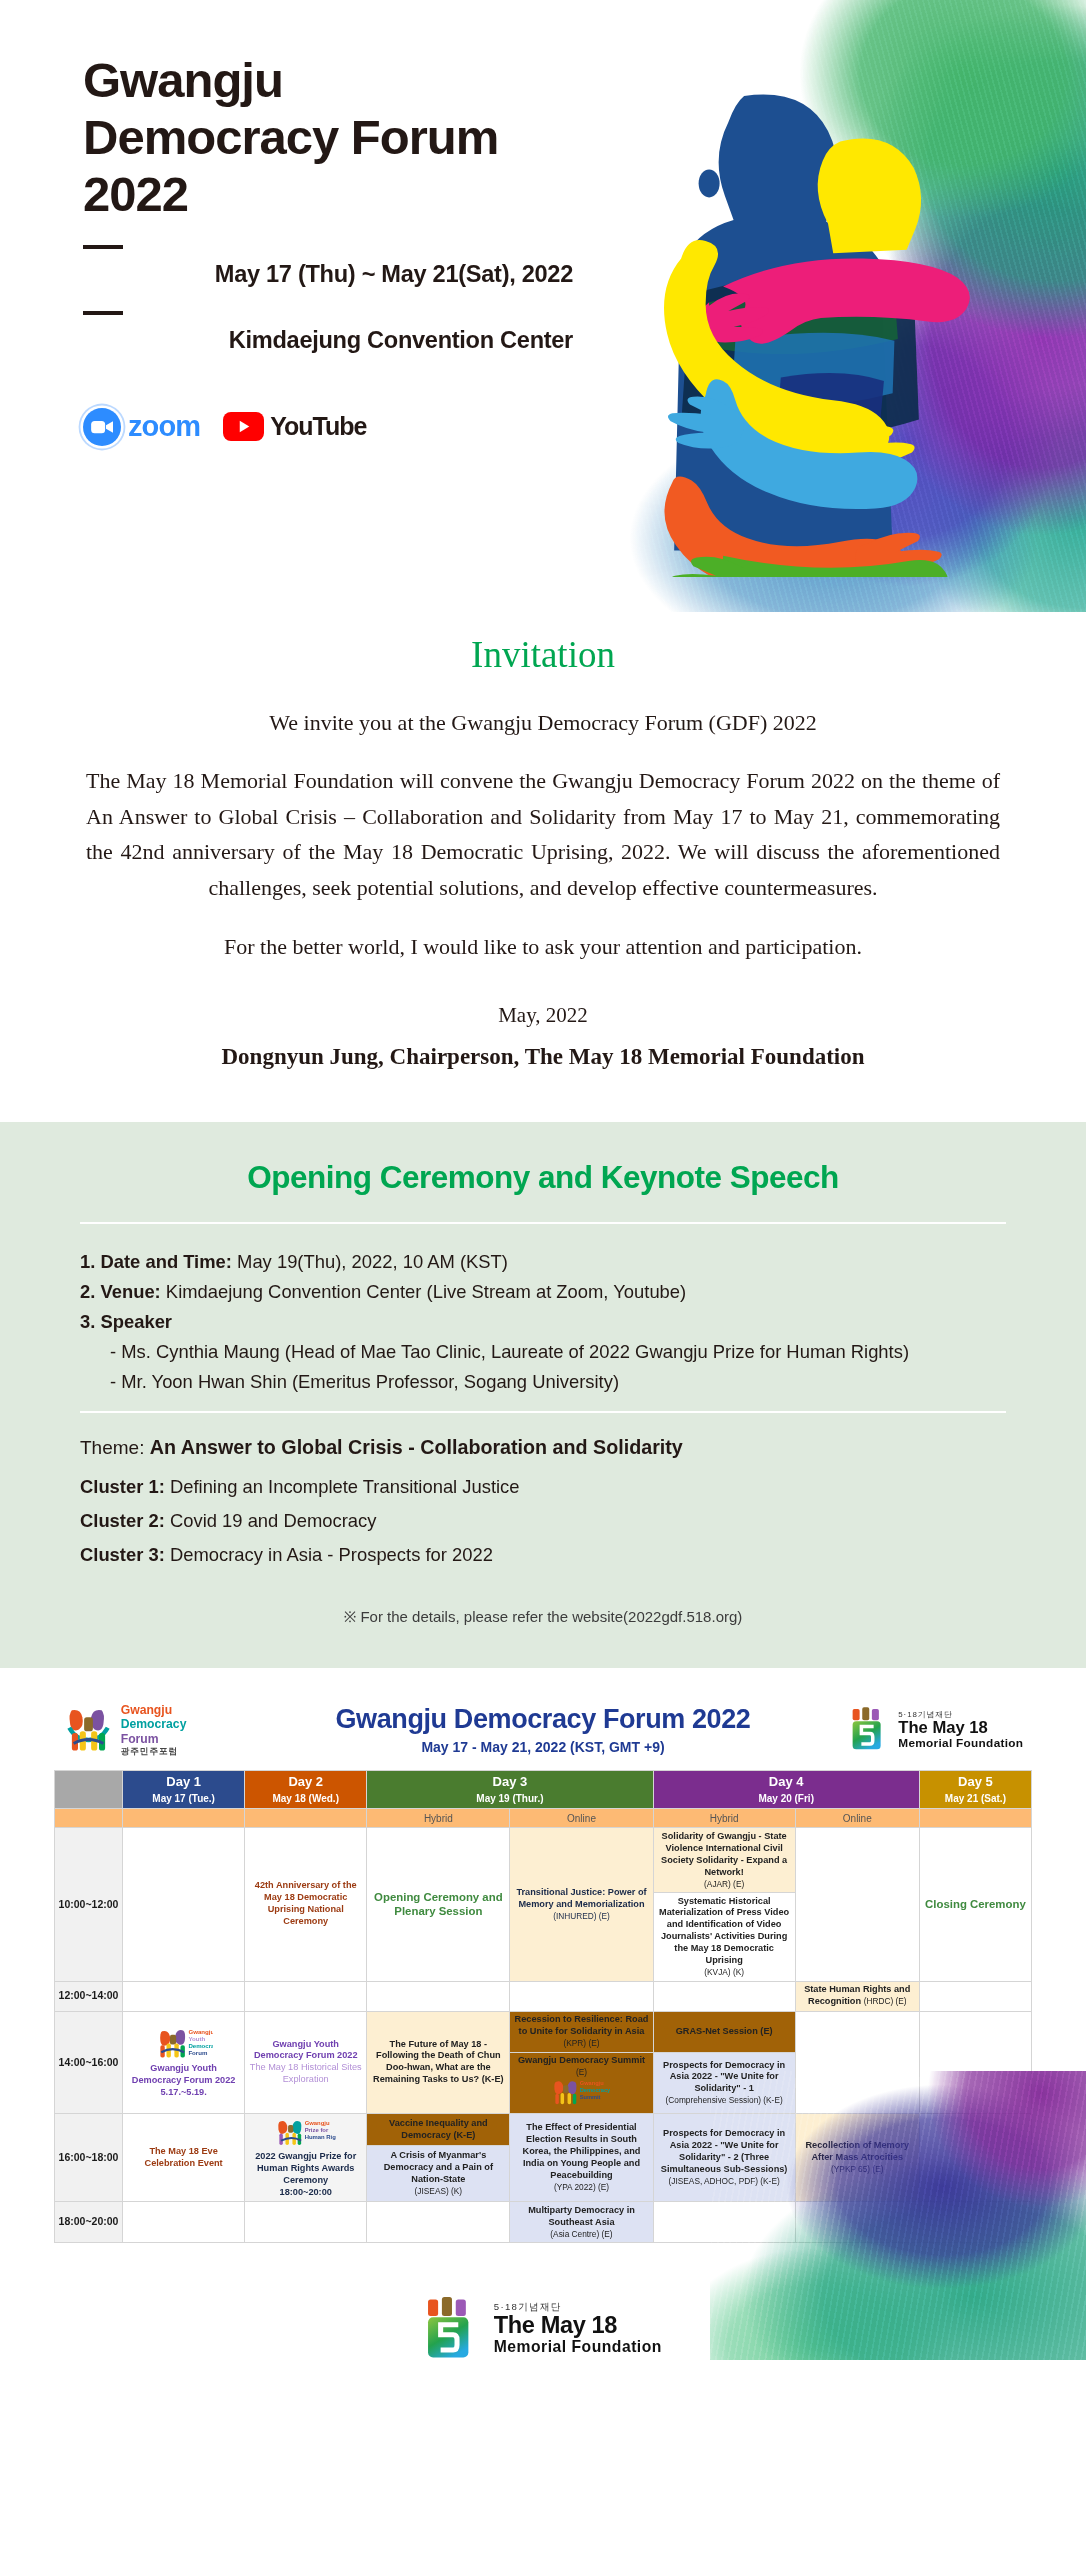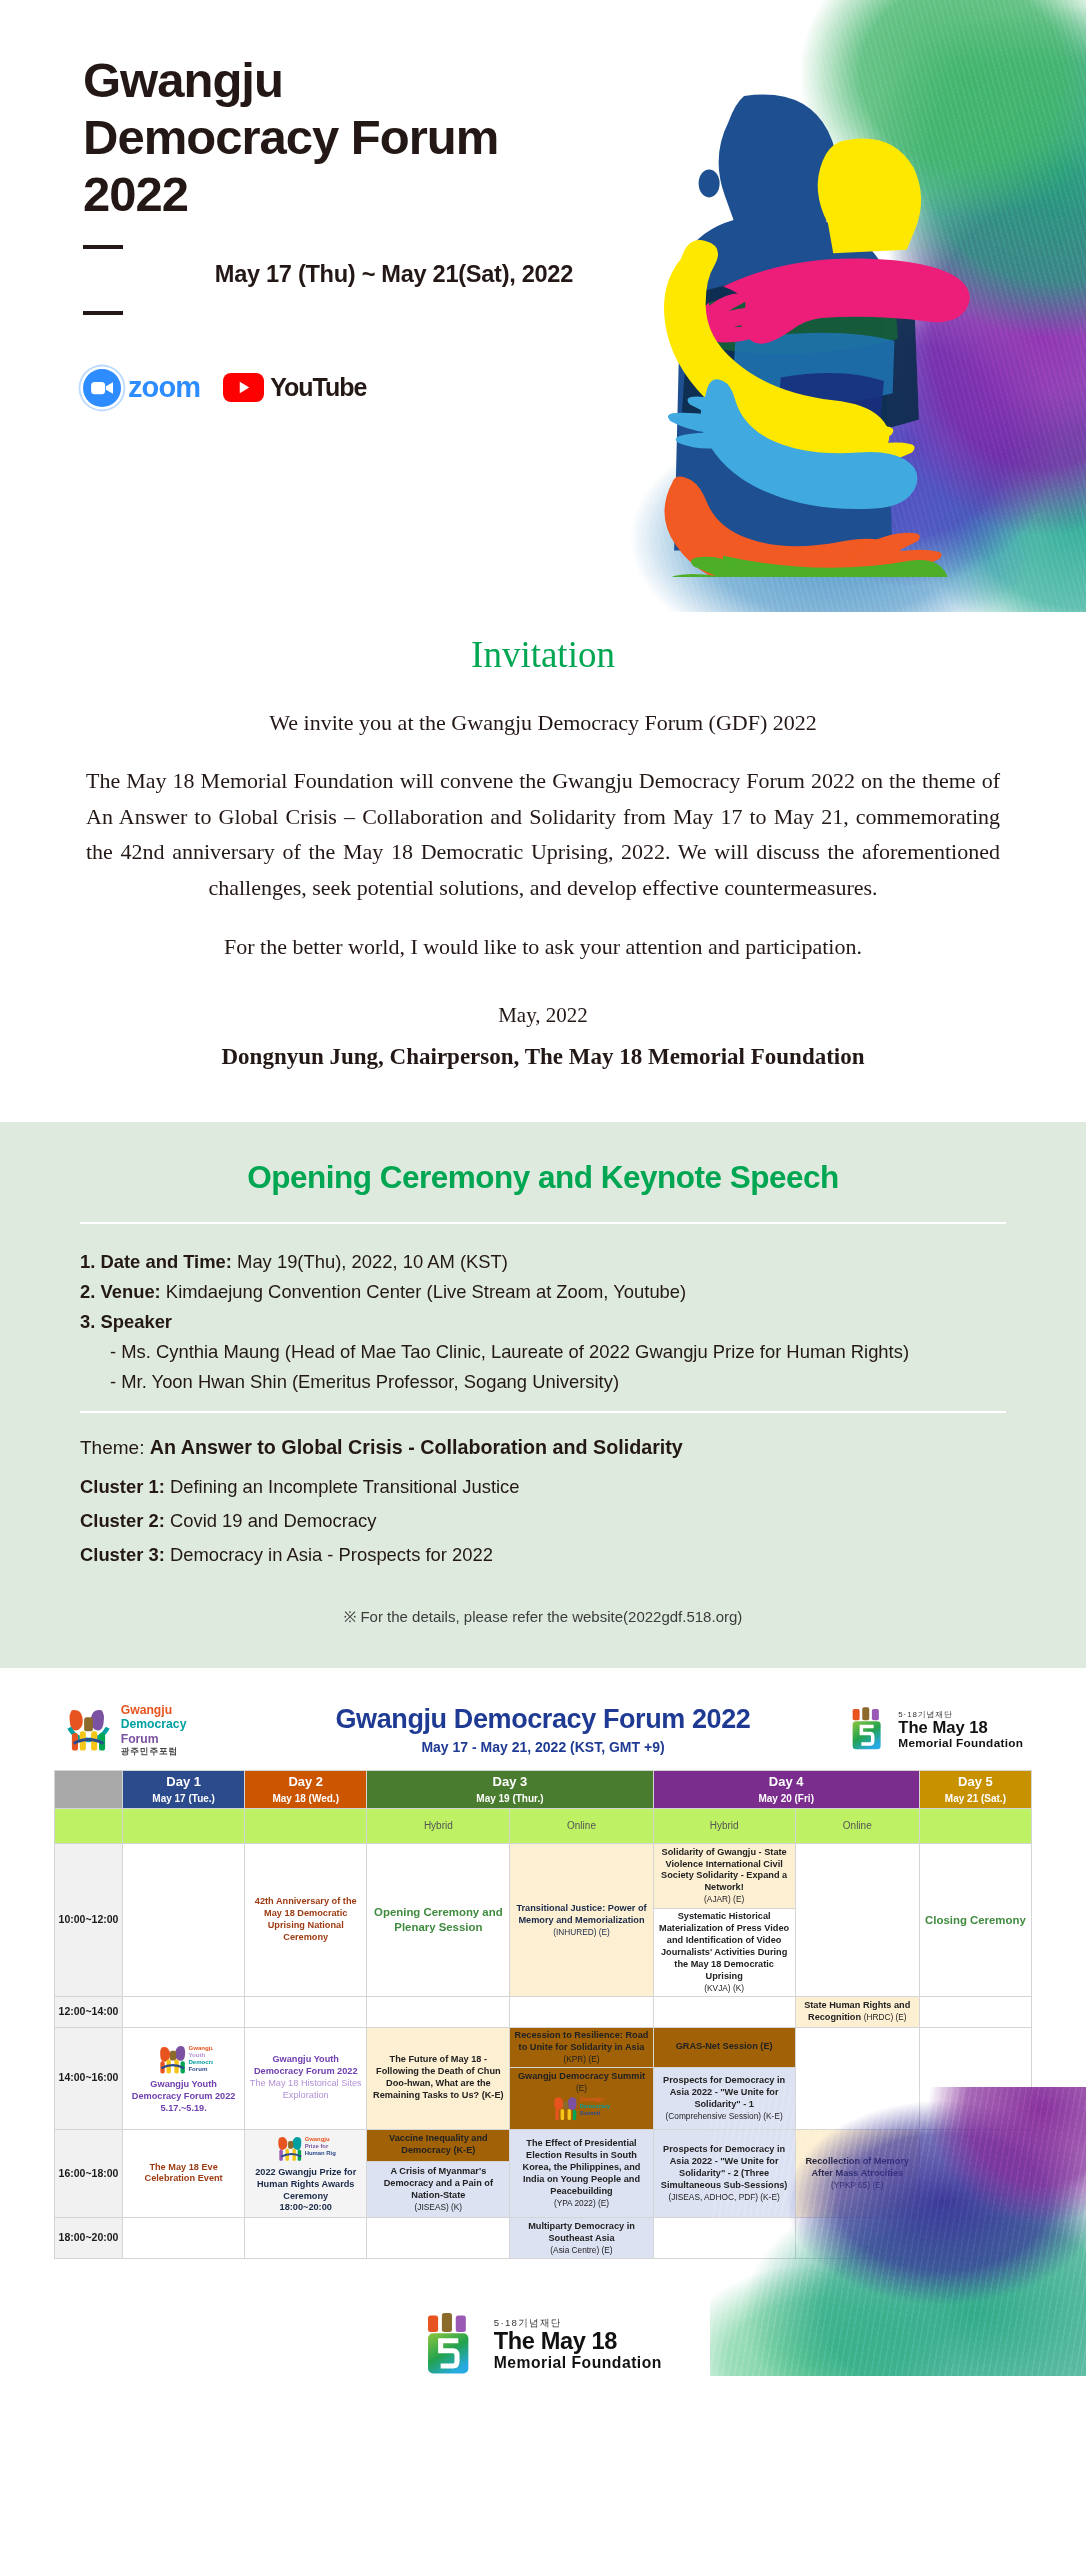--- a/index.html
+++ b/index.html
@@ -99,21 +99,21 @@
 
   table.sched { border-collapse: collapse; width: 978px; table-layout: fixed; font-size: 9.2px; }
   table.sched td, table.sched th { border: 0.9px solid #d5d5d5; vertical-align: middle; text-align:center; padding: 2.6px 1.7px; line-height: 1.3;}
   .col-time { width: 63px; background:#f1f1f1; font-weight: 700; font-size: 10.5px; color:#1a1a1a;}
   .dayhdr { color:#fff; font-weight:800; padding: 7px 1.7px; }
   .dayhdr .dn { font-size: 13px; display:block; }
   .dayhdr .dd { font-size: 10px; font-weight: 600; display:block; margin-top:1.7px;}
   .d1{background:#2c4b8d;} .d2{background:#cc5500;} .d3{background:#4a7c2f;}
   .d4{background:#7b2d8e;} .d5{background:#c79100;}
   .corner { background:#a8a8a8; }
-  .modebar td { background:#bef264; color:#555; font-size: 10px; height: 35px; }
+  .modebar td { background:#fdba74; color:#555; font-size: 10px; height: 19px; }
   .mode { background:#f4f4f4; color:#555; font-size:10px; }
   .c-cream { background:#fdefd2; }
   .c-green { background:#a16207; }
   .c-blue  { background:#dde2f3; }
   .c-grey  { background:#f4f4f4; }
   .t-brown { color:#9c3b12; font-weight:700; }
   .t-green { color:#3f8a3f; font-weight:700; font-size:11.4px;}
   .t-purple{ color:#7040b0; font-weight:700; }
   .t-plum  { color:#b28fd6; }
   .t-navy  { color:#1a2a4a; font-weight:600;}
@@ -183,20 +183,21 @@
 
   <div class="hero-text">
     <div class="hero-title">
       <div>Gwangju</div>
       <div>Democracy Forum</div>
       <div>2022</div>
     </div>
     <div class="rule-sm"></div>
     <div class="hero-date">May 17 (Thu) ~ May 21(Sat), 2022</div>
     <div class="rule-sm"></div>
+    <div class="hero-venue">Kimdaejung Convention Center</div>
 
     <div class="logos">
       <div class="zoom-logo">
         <span class="zoom-cam">
           <svg width="23" height="14" viewBox="0 0 26 16">
               <rect x="0" y="1" width="16" height="14" rx="4" fill="#fff"></rect>
               <path d="M17 6 L25 1.5 V14.5 L17 10 Z" fill="#fff"></path>
             </svg>
         </span>
         <span class="zoom-word">zoom</span>

